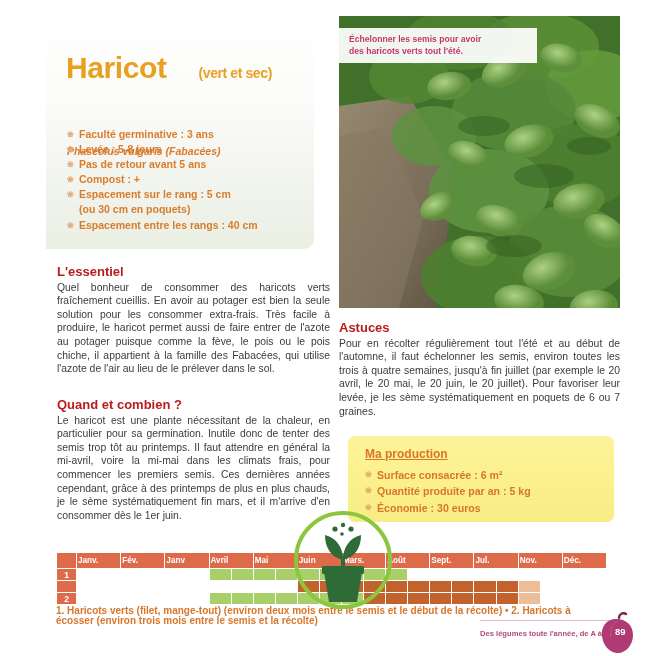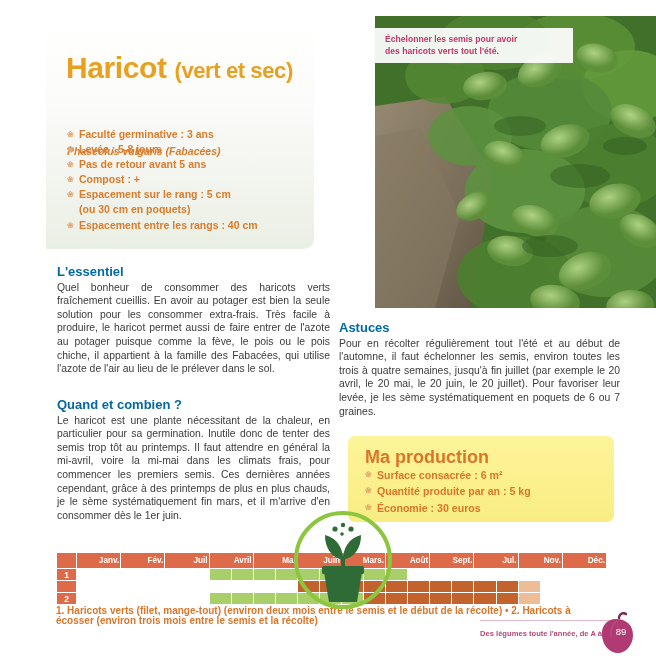--- a/index.html
+++ b/index.html
@@ -16,84 +16,84 @@
   .info-card{
     position:absolute;left:46px;top:14px;width:268px;height:235px;
     background:linear-gradient(180deg,#ffffff 0%,#fbfbf9 38%,#f2f4ee 72%,#eaefe3 100%);
     border-radius:0 0 10px 0;
   }
   .title{
     position:absolute;left:20px;top:37px;
     color:#e8a020;font-size:30px;font-weight:bold;letter-spacing:-.4px;
     white-space:nowrap;
   }
-  .title .sub{font-size:22px;font-weight:bold;color:#e8a020;}
+  .title .sub{font-size:14px;font-weight:bold;color:#e8a020;margin-left:24px;}
   .latin{
     position:absolute;left:21px;top:99px;
     font-style:italic;font-size:10.5px;color:#d97c2b;font-weight:bold;
     white-space:nowrap;
     margin-top:32px;
   }
   .facts{position:absolute;left:21px;top:113px;width:240px;}
   .fact{
     font-size:10.5px;color:#d97c2b;font-weight:bold;
     line-height:15.1px;white-space:nowrap;position:relative;padding-left:12px;
   }
   .fact .flw{position:absolute;left:0;top:1px;font-size:8px;color:#e0a97a;line-height:13px;}
   .fact.cont{padding-left:12px;}
 
   
   .photo{
     position:absolute;left:339px;top:16px;width:281px;height:292px;
-    overflow:hidden;background:#4a7a2c;margin-left:36px;
+    overflow:hidden;background:#4a7a2c;
   }
   .capbox{
     position:absolute;left:0px;top:12px;width:180px;
     background:rgba(255,255,255,.93);
     padding:6px 8px 6px 10px;
   }
   .capbox div{
     font-size:8.6px;color:#c2376b;font-weight:bold;line-height:11.6px;
   }
 
   
   .h2{
-    color:#0369a1;font-size:13px;font-weight:bold;margin:0 0 2px 0;
+    color:#b91c1c;font-size:13px;font-weight:bold;margin:0 0 2px 0;
   }
   .body-col{
     position:absolute;width:273px;
     font-size:10.4px;line-height:13.6px;color:#3b3b3b;text-align:justify;
   }
   .body-col p{margin:0 0 2px 0;}
   #col-left-1{left:57px;top:265px;}
   #col-left-2{left:57px;top:398px;}
   #col-right-1{left:339px;top:321px;width:281px;}
 
   
   .prod-box{
     position:absolute;left:348px;top:436px;width:266px;height:86px;
     background:linear-gradient(180deg,#fdf49a 0%,#fbf08c 55%,#f8ec84 100%);
     border-radius:7px;
   }
   .prod-box .ph{
-    position:absolute;left:17px;top:11px;color:#d9762a;font-size:18px;font-weight:bold;
+    position:absolute;left:17px;top:11px;color:#d9762a;font-size:12px;font-weight:bold;text-decoration:underline;
   }
   .prod-list{position:absolute;left:17px;top:31px;}
   .prod-list .fact{color:#d9762a;font-size:10.6px;line-height:16.4px;}
   .prod-list .fact .flw{color:#e3a96d;}
 
   
   .cal{
     position:absolute;left:56px;top:553px;width:550px;
     border-collapse:collapse;table-layout:fixed;
   }
   .cal td{padding:0;border:1px solid #ffffff;height:11px;}
   .cal .hd{
     background:#dd6b4a;color:#ffffff;font-size:8.2px;font-weight:bold;
-    text-align:right;height:13px;border-left:1px solid #ffffff;border-right:1px solid #ffffff;
+    text-align:left;height:13px;border-left:1px solid #ffffff;border-right:1px solid #ffffff;
   }
   .cal .rowlab{
     background:#dd6b4a;color:#ffffff;font-size:8.5px;font-weight:bold;text-align:center;
   }
   .cal .corner{background:#dd6b4a;}
   .c-empty{background:#ffffff;border:1px solid #f0c3b0;}
   .c-green{background:#a8cf6a;border:1px solid #ffffff;}
   .c-brown{background:#c2622c;border:1px solid #ffffff;}
   .c-lbrown{background:#edbd97;border:1px solid #ffffff;}
 
@@ -110,22 +110,22 @@
   
   .footer-rule{
     position:absolute;left:480px;top:620px;width:135px;height:1px;background:#e4b9cd;
   }
   .footer-txt{
     position:absolute;left:480px;top:629px;
     font-size:7.6px;color:#b34a7d;font-weight:bold;white-space:nowrap;
   }
   .pepper{position:absolute;left:599px;top:612px;width:38px;height:42px;}
   .pepper .num{
-    position:absolute;left:5px;top:14px;width:34px;text-align:center;
-    color:#ffffff;font-size:9.5px;font-weight:normal;
+    position:absolute;left:16px;top:14px;width:34px;
+    color:#ffffff;font-size:9.5px;font-weight:bold;
   }
 </style>
 </head>
 <body>
 
 <div class="page">
 
   <div class="info-card">
     <div class="title">
       <span>Haricot</span>
@@ -254,21 +254,21 @@
         <col style="width: 22.0833px;">
         <col style="width: 22.0833px;">
         <col style="width: 22.0833px;">
         <col style="width: 22.0833px;">
       </colgroup>
     <thead>
       <tr>
         <th class="corner"></th>
       <th class="hd" colspan="2">Janv.</th>
           <th class="hd" colspan="2">Fév.</th>
-          <th class="hd" colspan="2">Juil</th>
+          <th class="hd" colspan="2">Janv</th>
           <th class="hd" colspan="2">Avril</th>
           <th class="hd" colspan="2">Mai</th>
           <th class="hd" colspan="2">Juin</th>
           <th class="hd" colspan="2">Mars.</th>
           <th class="hd" colspan="2">Août</th>
           <th class="hd" colspan="2">Sept.</th>
           <th class="hd" colspan="2">Jul.</th>
           <th class="hd" colspan="2">Nov.</th>
           <th class="hd" colspan="2">Déc.</th>
         </tr>

